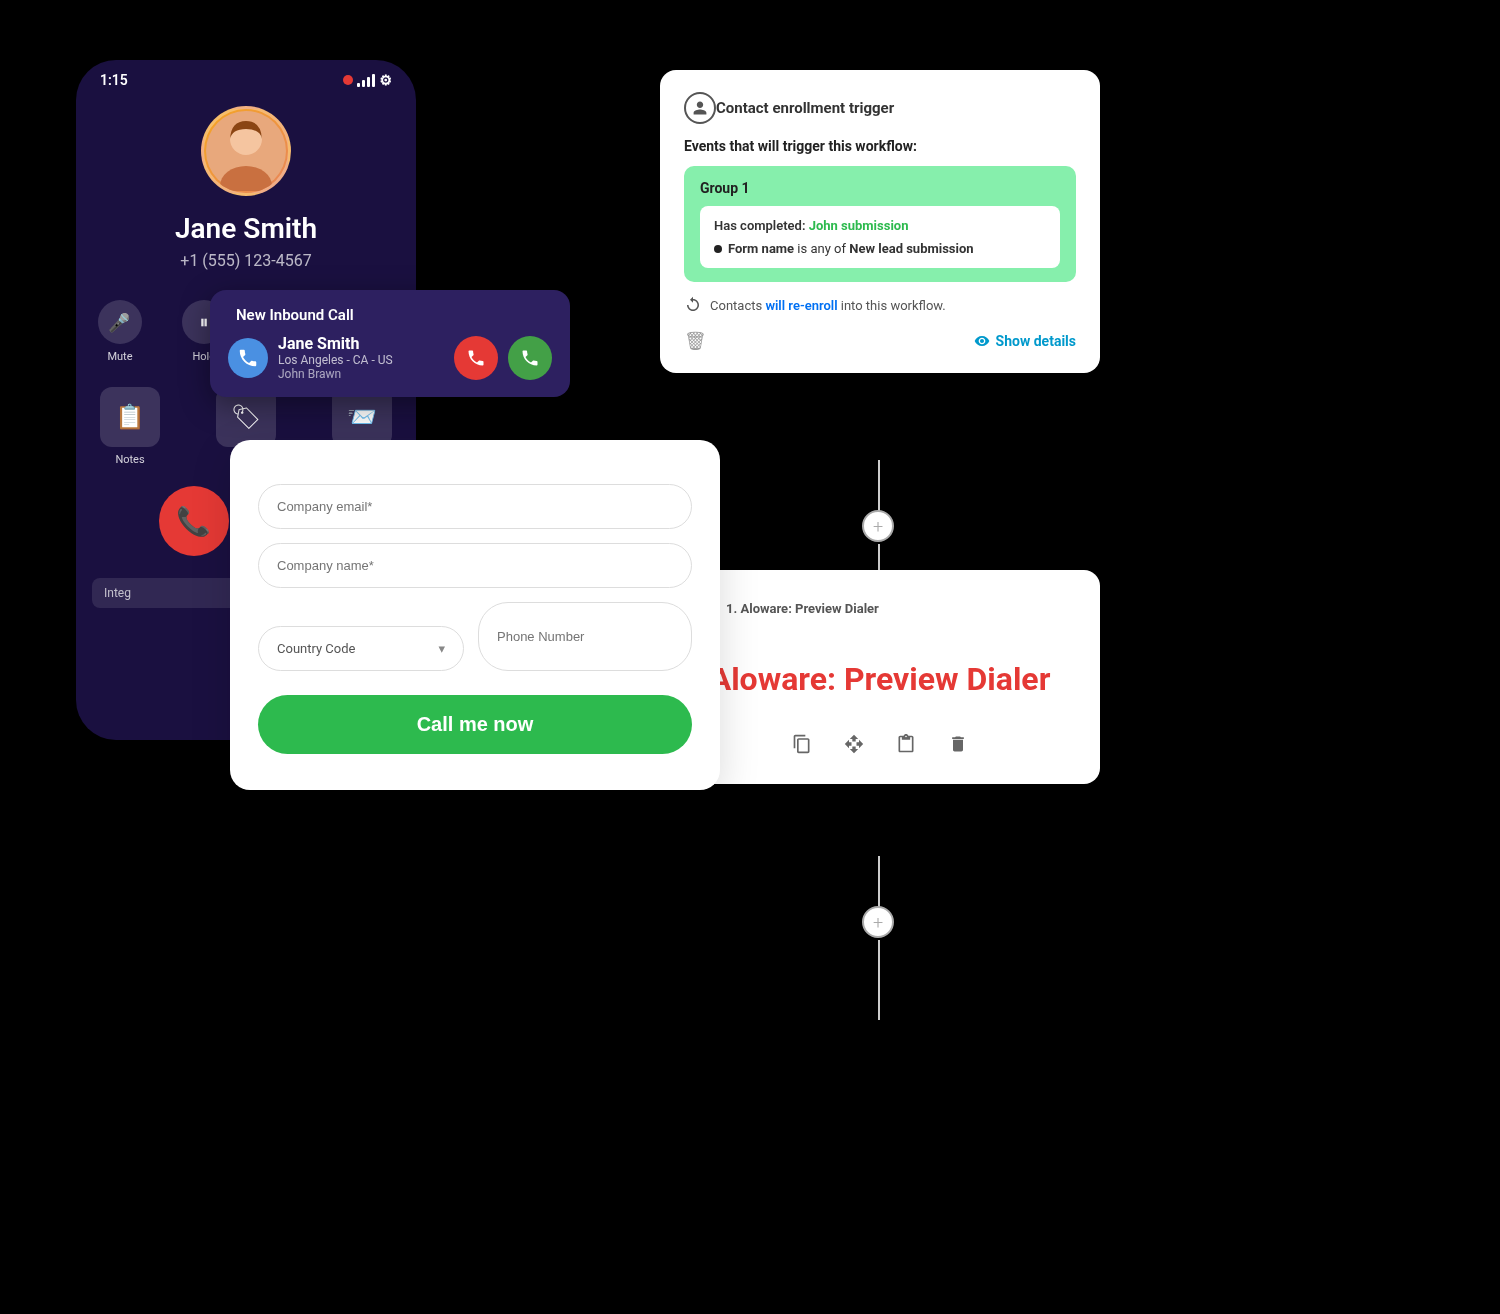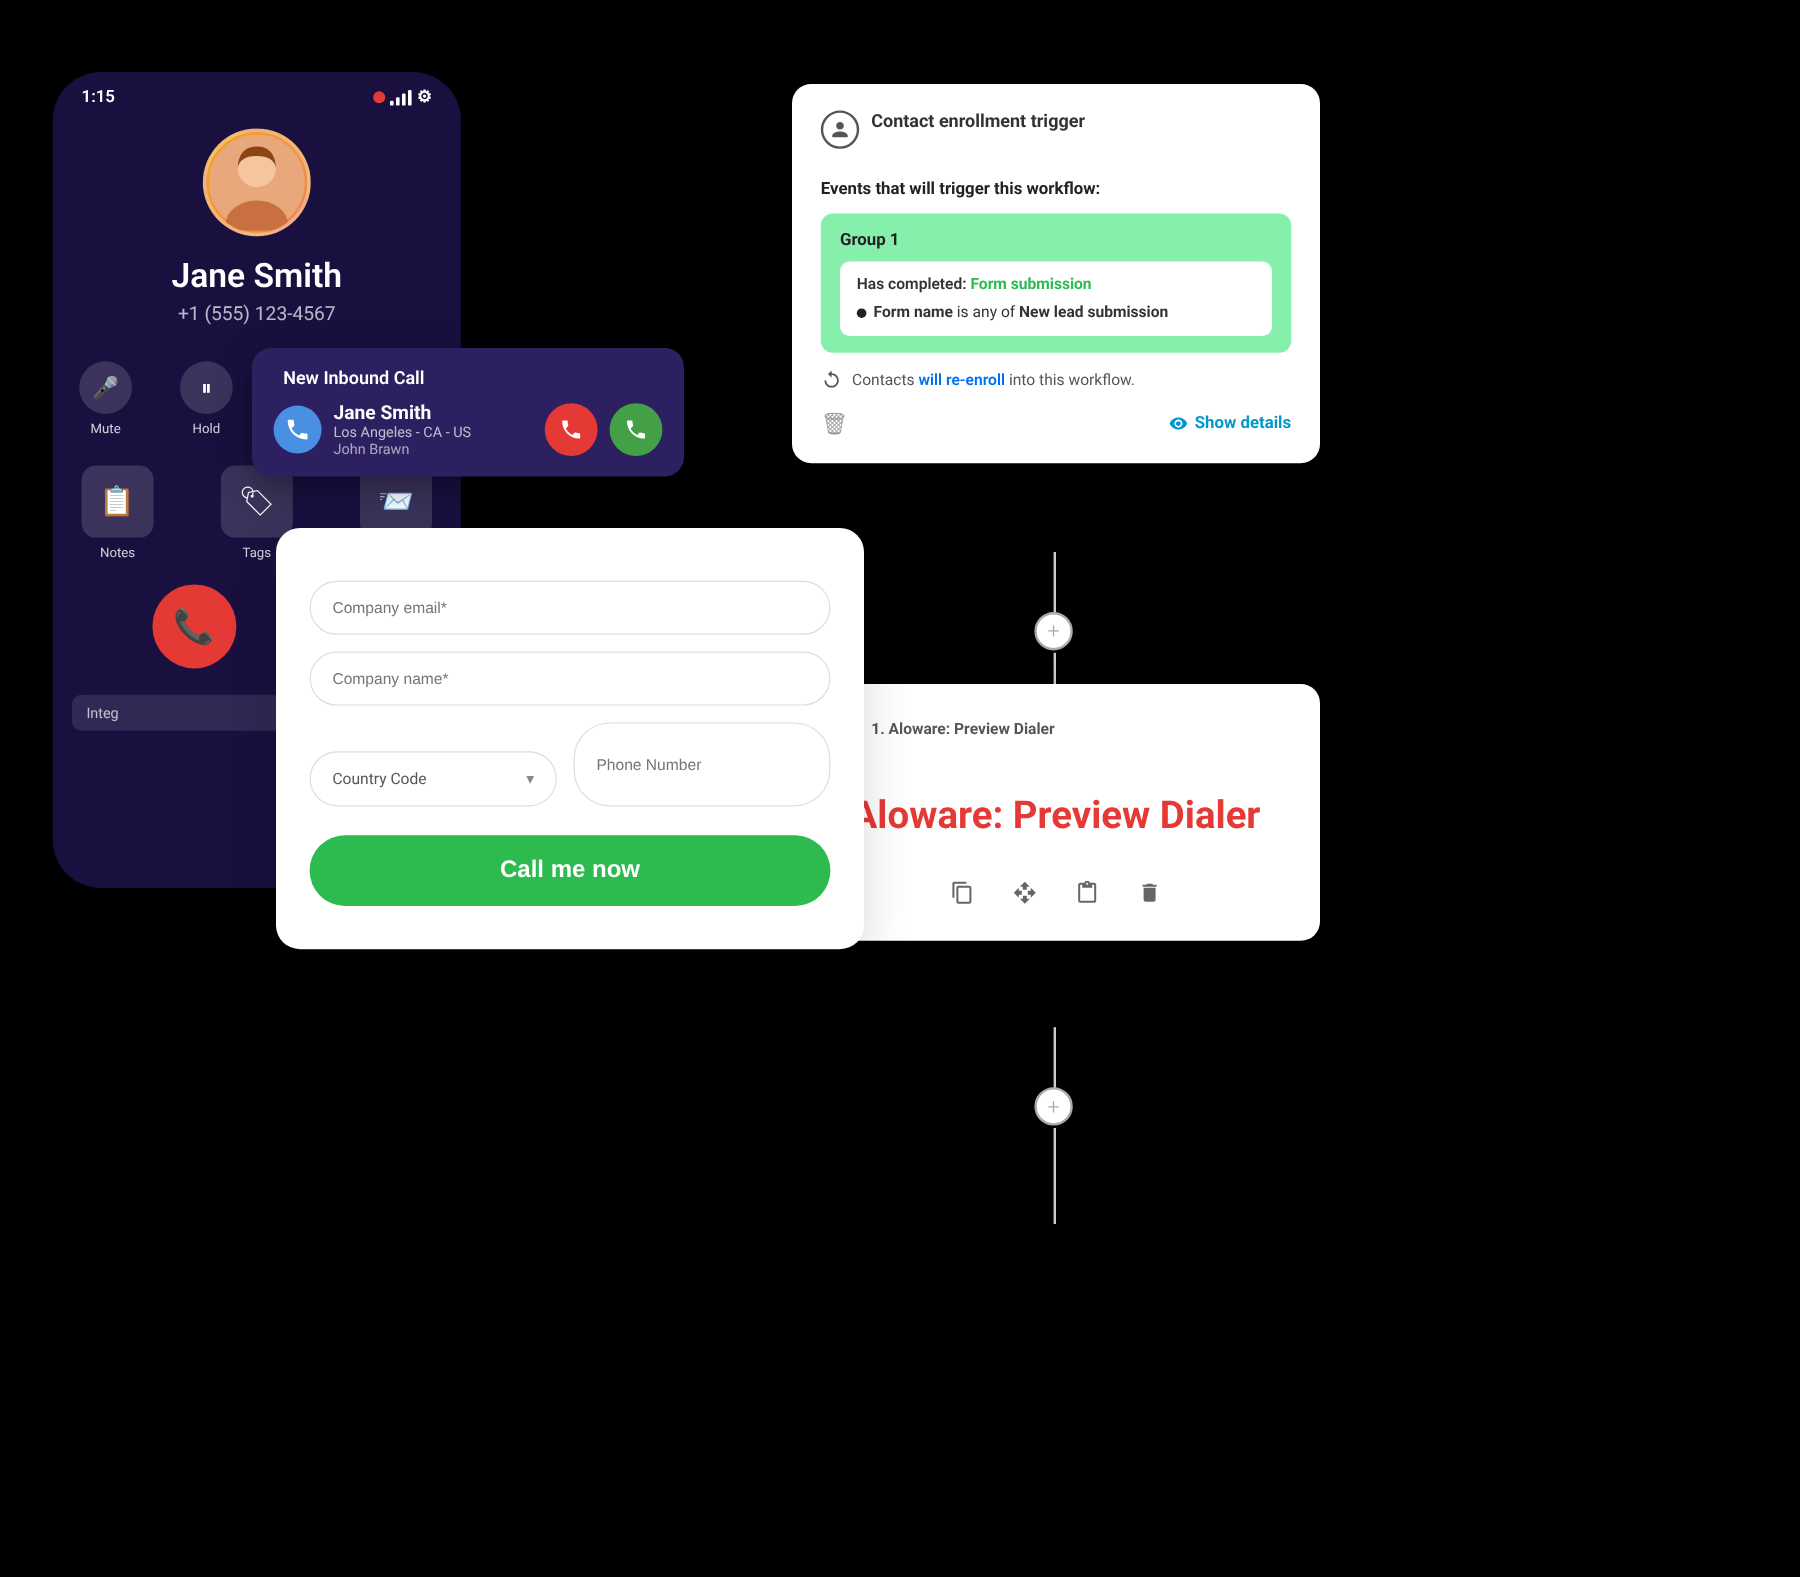--- a/index.html
+++ b/index.html
@@ -8,21 +8,21 @@
       width: 1500px;
       height: 1314px;
       position: relative;
       overflow: hidden;
       font-family: -apple-system, BlinkMacSystemFont, 'Segoe UI', Roboto, sans-serif;
     }
 
     
     .phone-container {
       position: absolute;
-      left: 44px;
+      left: 76px;
       top: 60px;
       width: 340px;
       background: #1a1040;
       border-radius: 40px;
       padding: 0;
       overflow: hidden;
       box-shadow: 0 20px 60px rgba(0,0,0,0.5);
       height: 680px;
     }
     .phone-status-bar {
@@ -295,22 +295,23 @@
       left: 660px;
       top: 70px;
       width: 440px;
       background: white;
       border-radius: 16px;
       padding: 22px 24px;
       box-shadow: 0 8px 30px rgba(0,0,0,0.12);
     }
     .workflow-header {
       display: flex;
-      gap: 10px;
-      margin-bottom: 26px;
+      align-items: center;
+      gap: 0;
+      margin-bottom: 14px;
       color: #444;
     }
     .workflow-icon {
       width: 32px;
       height: 32px;
       border-radius: 50%;
       border: 2px solid #555;
       display: flex;
       align-items: center;
       justify-content: center;
@@ -628,21 +629,21 @@
       </svg>
     </div>
     <span class="workflow-title">Contact enrollment trigger</span>
   </div>
   <div class="workflow-subtitle">Events that will trigger this workflow:</div>
   <div class="group-box">
     <div class="group-title">Group 1</div>
     <div class="condition-box">
       <div class="condition-line">
         <span>Has completed:</span>
-        <span class="green">Form submission</span>
+        <span class="green">John submission</span>
       </div>
       <div class="condition-sub">
         <div class="bullet-dot"></div>
         <span>
           <strong>Form name</strong>
           <span> is any of </span>
           <strong>New lead submission</strong>
         </span>
       </div>
     </div>

